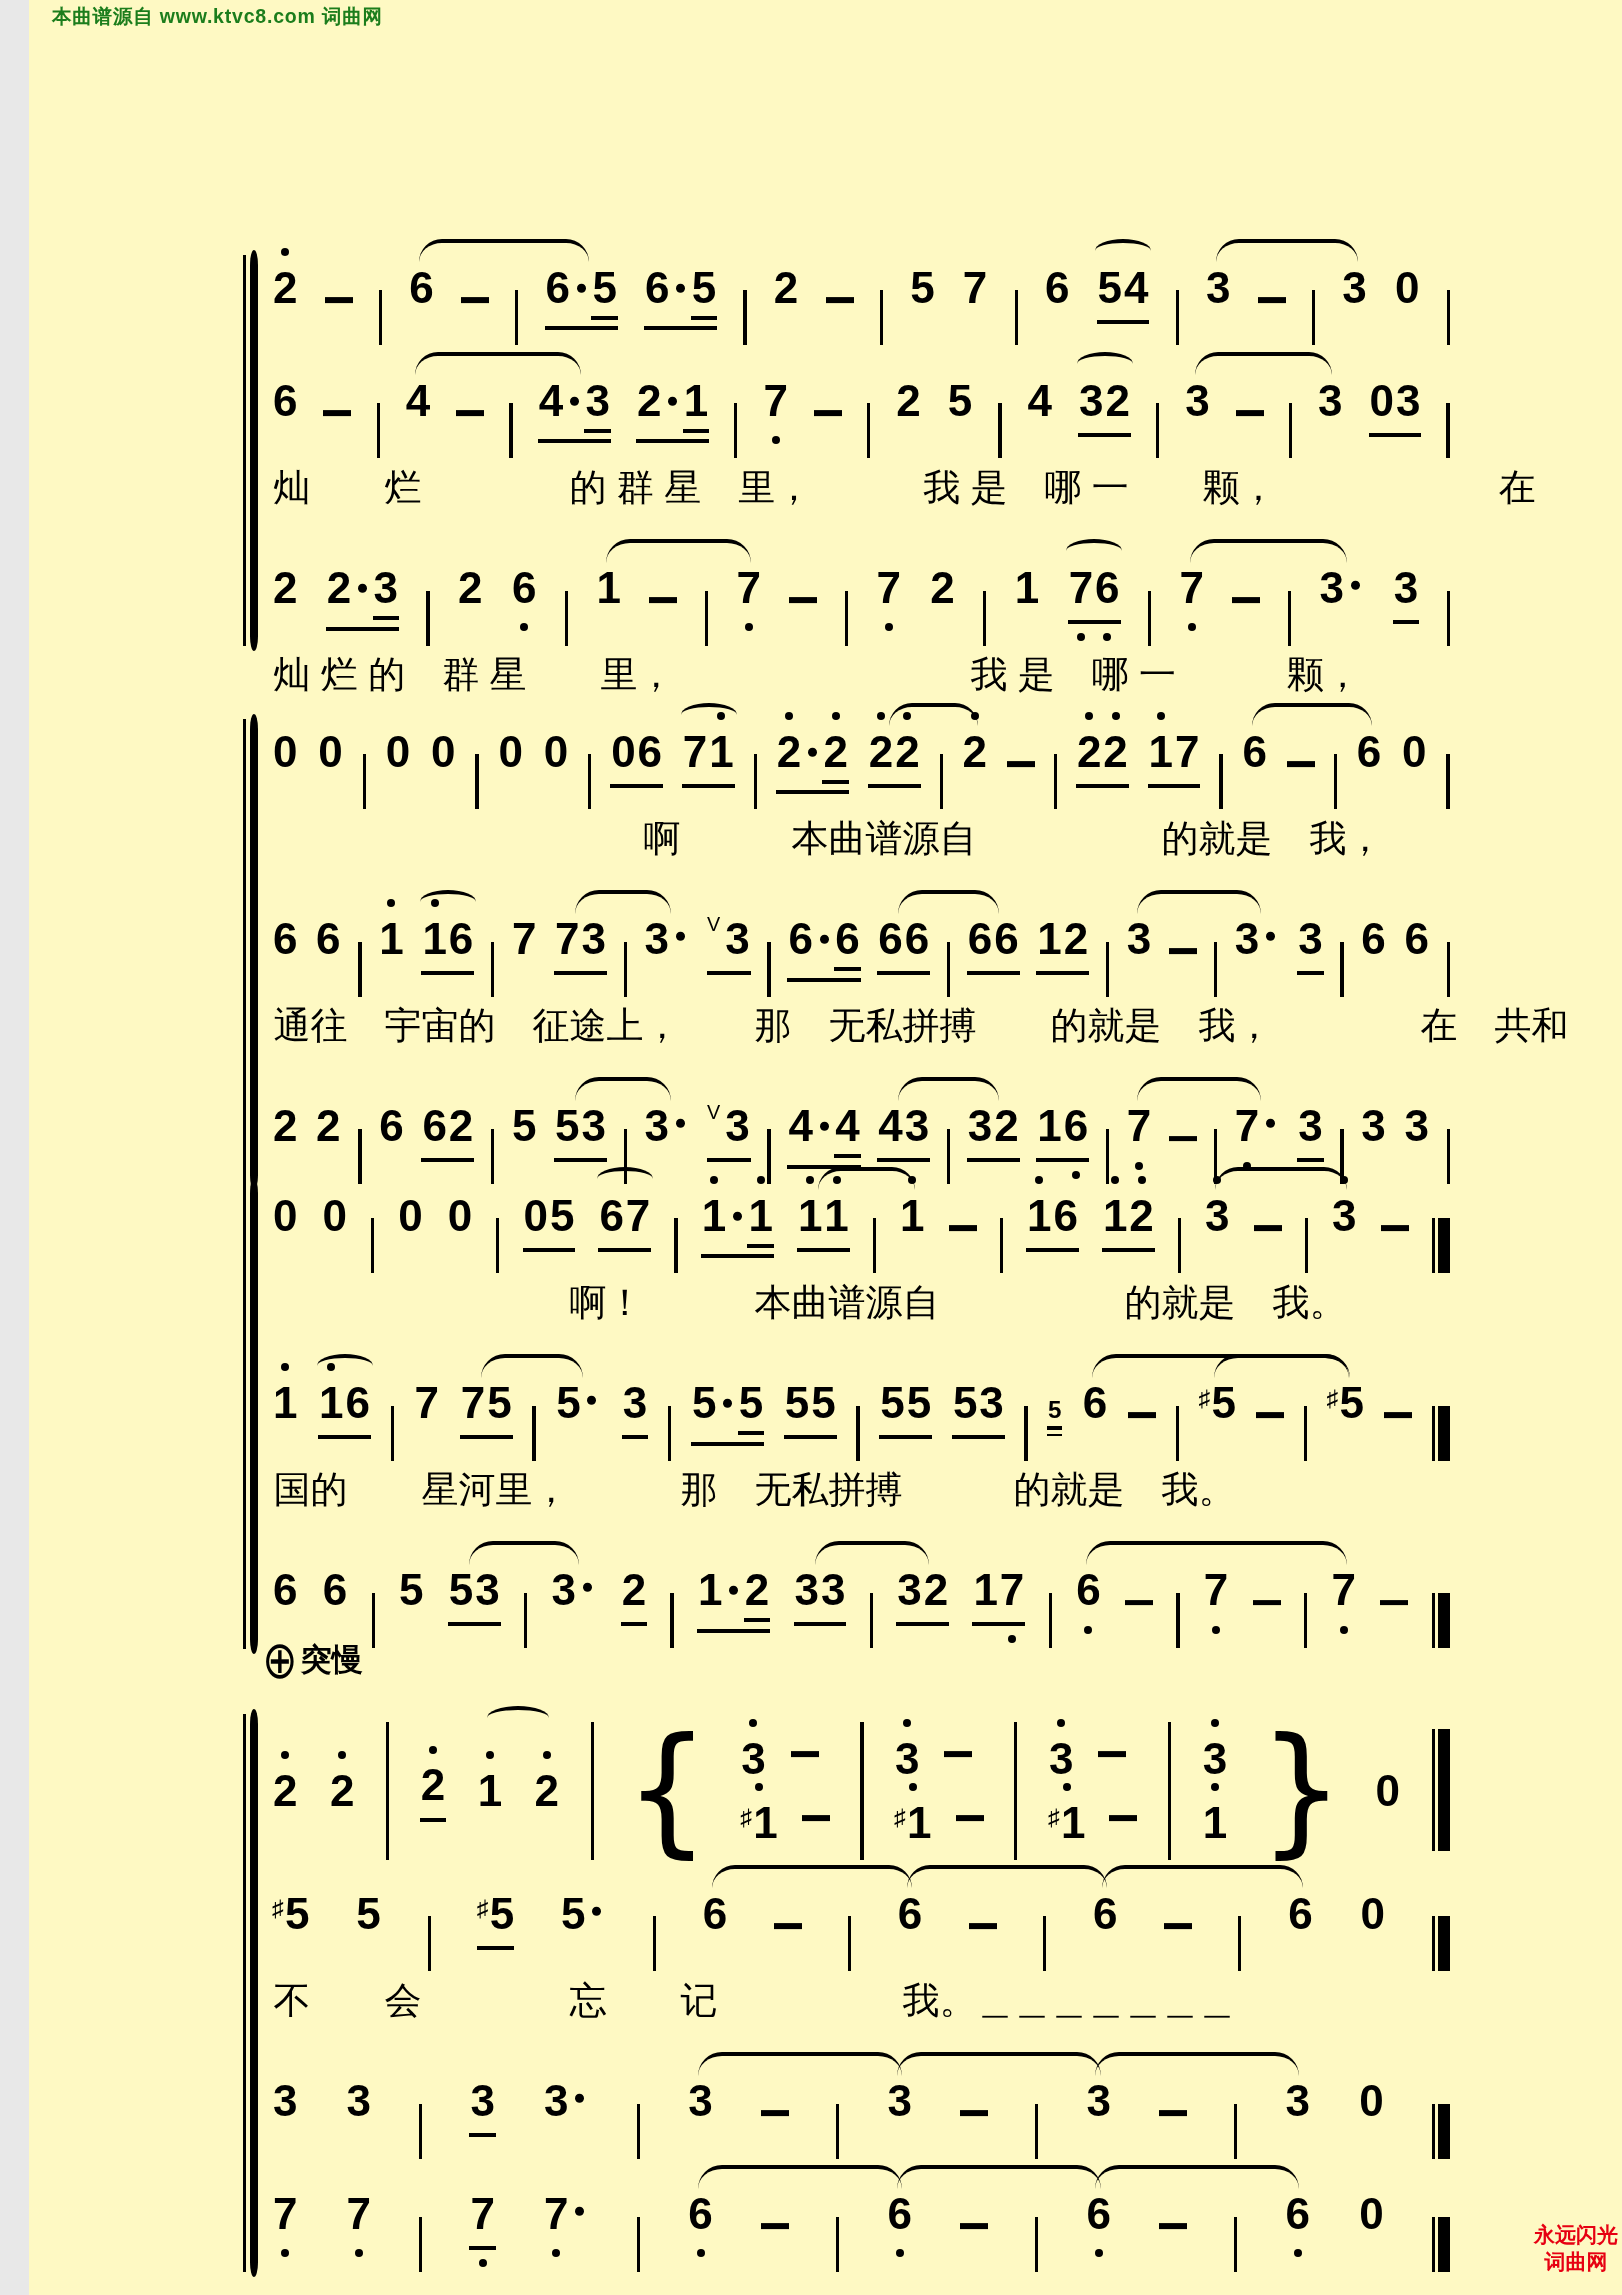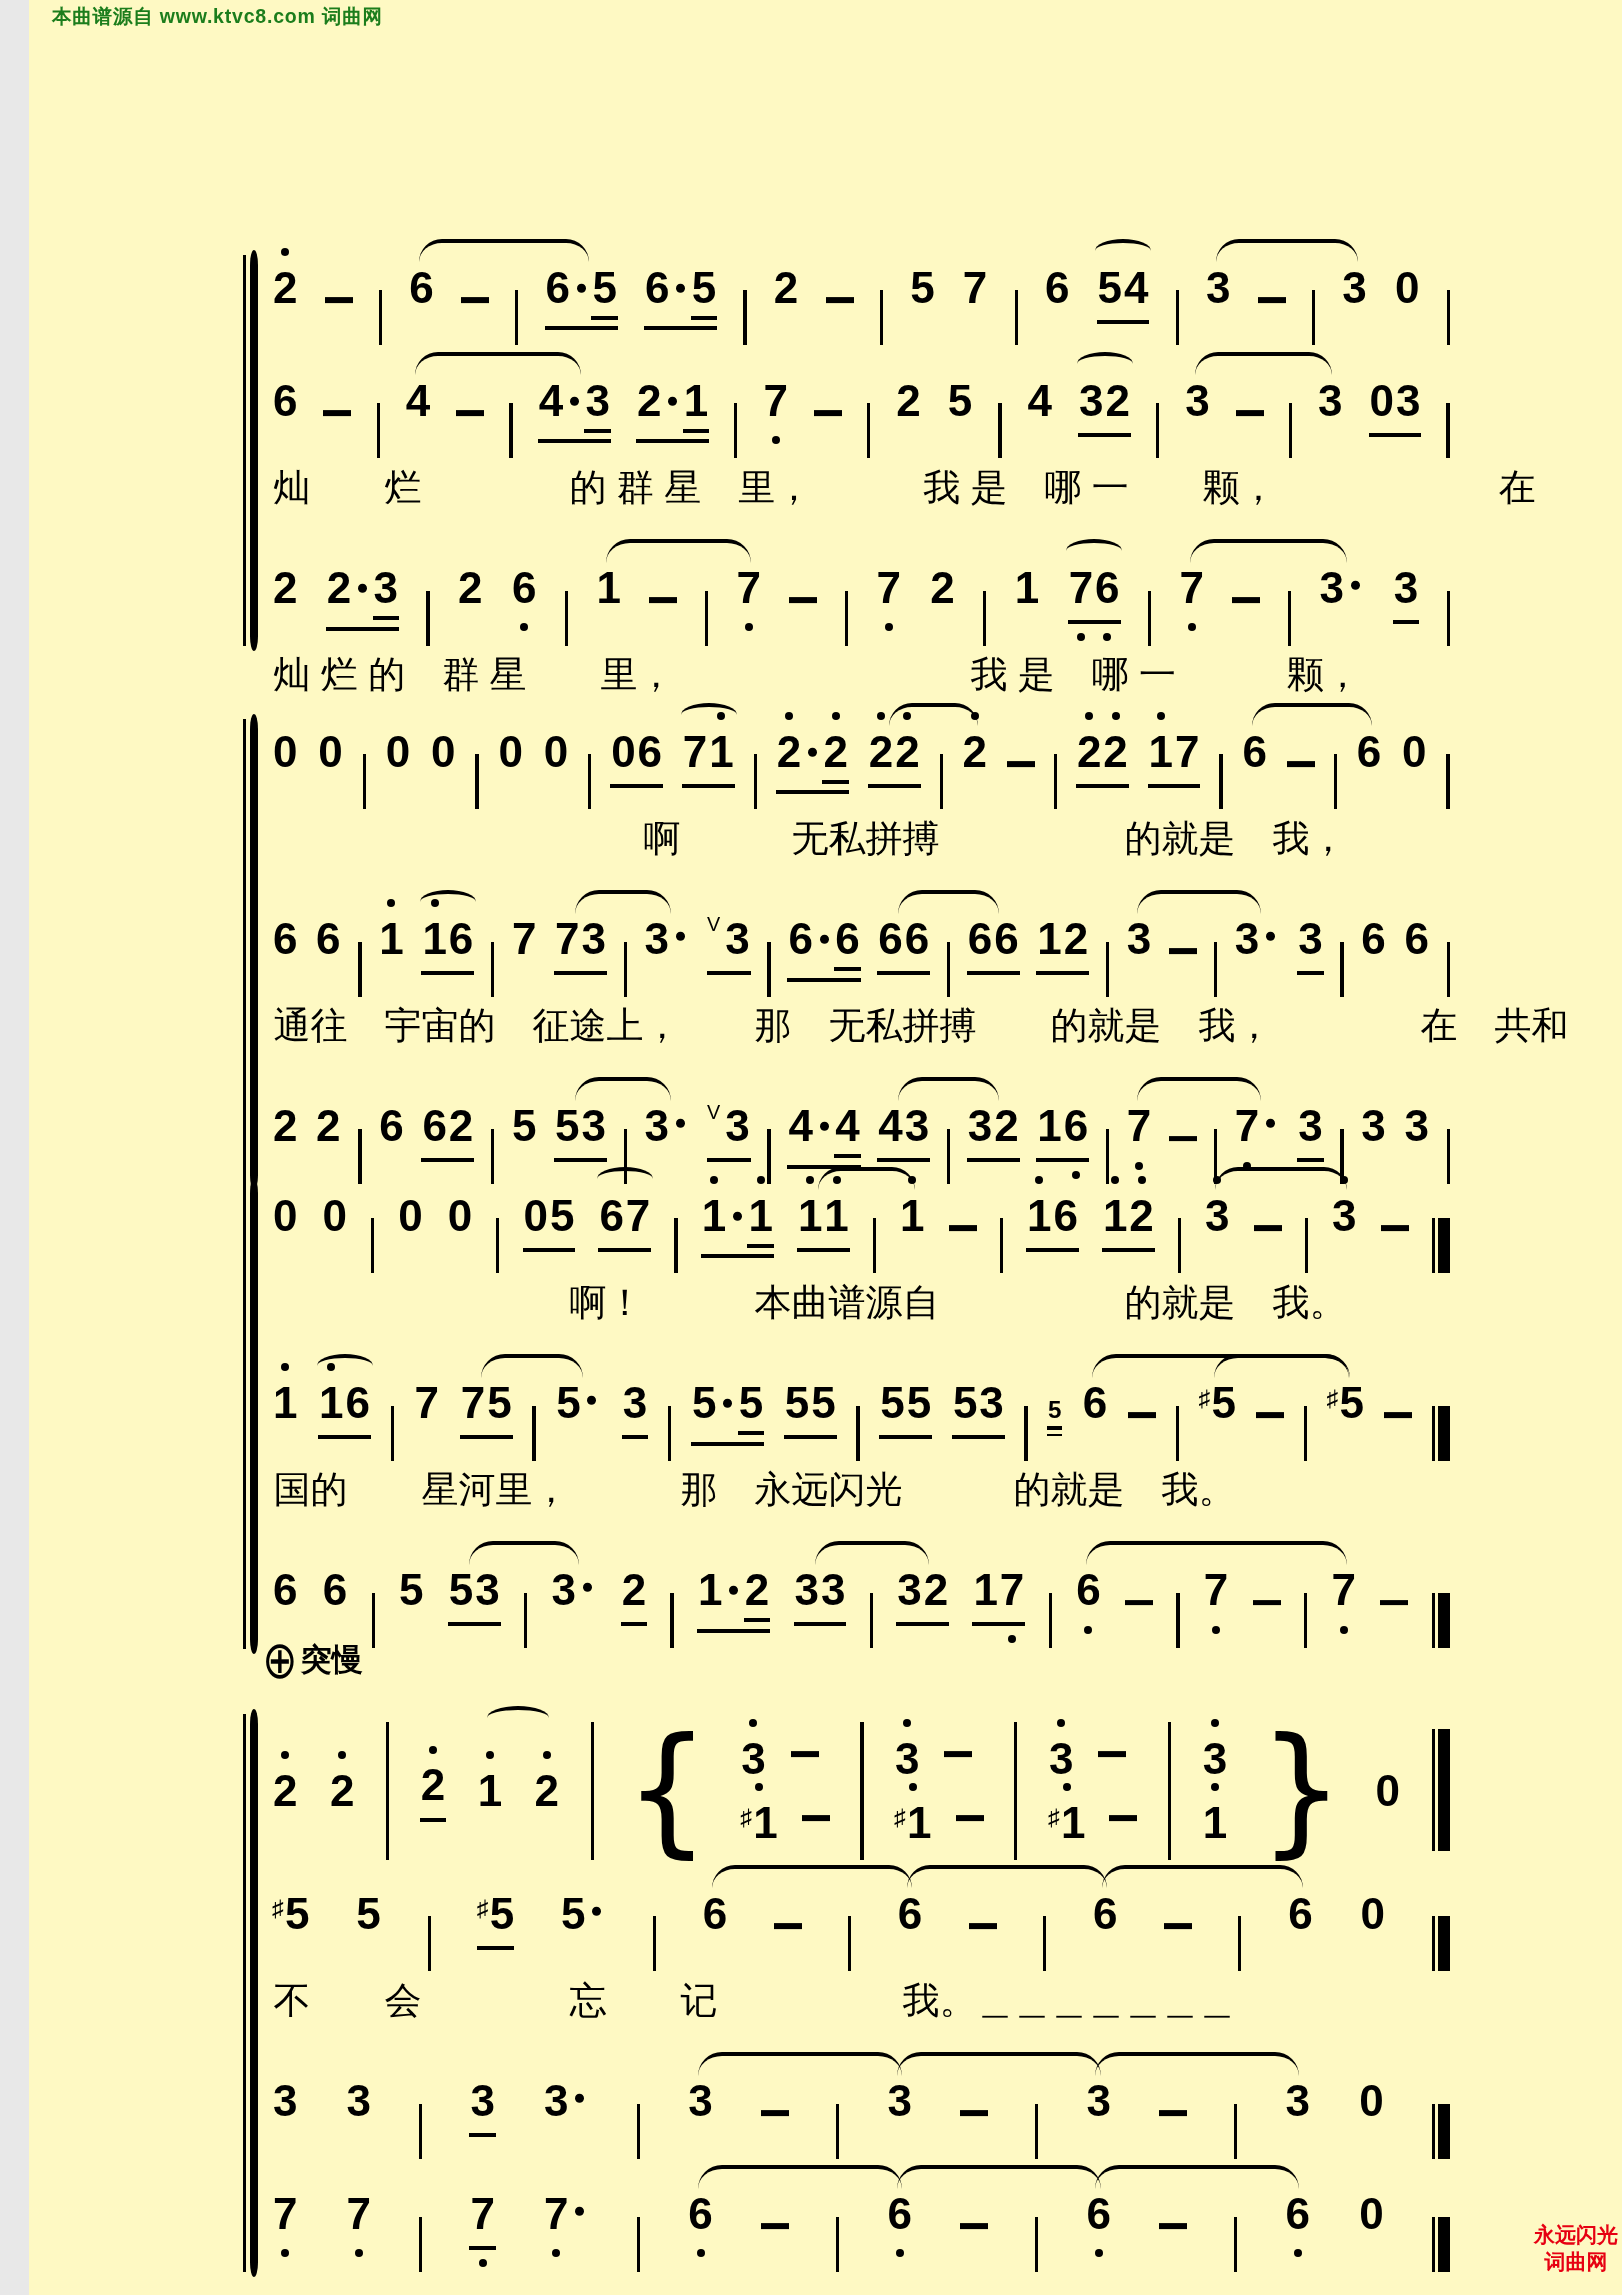--- a/index.html
+++ b/index.html
@@ -298,21 +298,21 @@
           <span class="n">6</span>
         </span>
         <span class="tok">
           <span class="n">0</span>
         </span>
         <span class="bar"></span>
         <div class="arc" style="left: 409px; width: 56px; top: 4.9px; border-radius: 50% 50% 0px 0px;"></div>
         <div class="arc" style="left: 617px; width: 89px; top: 4.9px;"></div>
         <div class="arc" style="left: 980px; width: 120px; top: 4.9px;"></div>
       </div>
-      <div class="lyr">　　　　　　　　　　啊　　　无私拼搏　　　　　的就是　我，</div>
+      <div class="lyr">　　　　　　　　　　啊　　　本曲谱源自　　　　　的就是　我，</div>
       <div class="noterow">
         <span class="tok">
           <span class="n">6</span>
         </span>
         <span class="tok">
           <span class="n">6</span>
         </span>
         <span class="bar"></span>
         <span class="tok">
           <span class="n">1<span class="dotA"></span></span>
@@ -586,21 +586,21 @@
         <span class="tok">
           <span class="n"><span class="sharp">♯</span>5</span>
         </span>
         <span class="dash"></span>
         <span class="barfinal"></span>
         <div class="arc" style="left: 45px; width: 56px; top: 4.9px; border-radius: 50% 50% 0px 0px;"></div>
         <div class="arc" style="left: 209px; width: 102px; top: 4.9px;"></div>
         <div class="arc" style="left: 820px; width: 257px; top: 4.9px;"></div>
         <div class="arc" style="left: 942px; width: 136px; top: 4.9px;"></div>
       </div>
-      <div class="lyr">国的　　星河里，　　　那　永远闪光　　　的就是　我。</div>
+      <div class="lyr">国的　　星河里，　　　那　无私拼搏　　　的就是　我。</div>
       <div class="noterow">
         <span class="tok">
           <span class="n">6</span>
         </span>
         <span class="tok">
           <span class="n">6</span>
         </span>
         <span class="bar"></span>
         <span class="tok">
           <span class="n">5</span>

